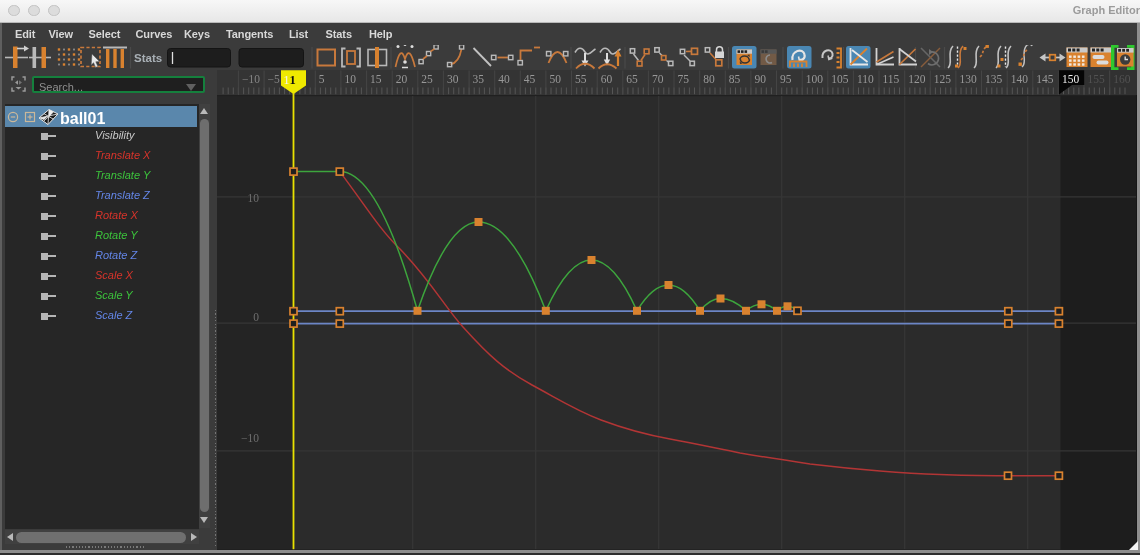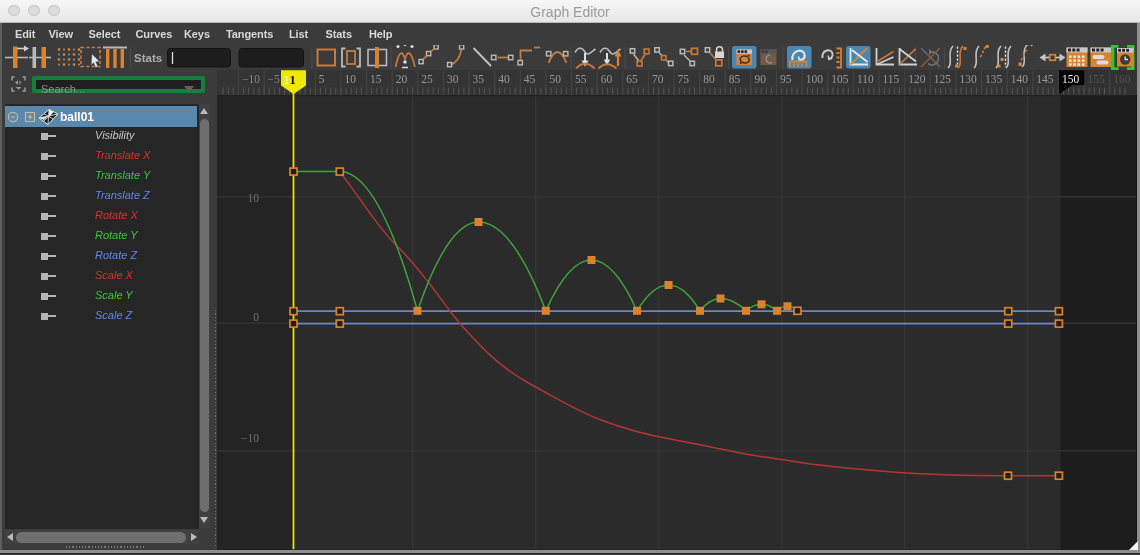--- a/index.html
+++ b/index.html
@@ -1,26 +1,26 @@
 <!DOCTYPE html>
 <html><head><meta charset="utf-8"><style>
 html,body{margin:0;padding:0;}
 #win{position:relative;width:1140px;height:555px;background:#3b3b3b;overflow:hidden;
  font-family:"Liberation Sans",sans-serif;}
 #titlebar{position:absolute;left:0;top:0;width:1140px;height:23px;
  background:linear-gradient(#f7f7f7,#e7e7e7);border-bottom:1px solid #b9b9b9;box-sizing:border-box;}
 .tl{position:absolute;top:4.6px;width:11.6px;height:11.6px;border-radius:50%;
  background:#dcdcdc;border:1px solid #c3c3c3;box-sizing:border-box;}
-#title{position:absolute;left:0;top:3.5px;width:100%;text-align:center;
- color:#9b9b9b;font-size:14px;font-weight:normal;}
+#title{position:absolute;left:0;top:3.5px;width:100%;text-align:right;
+ color:#9b9b9b;font-size:11px;font-weight:bold;}
 #menubar{position:absolute;left:0;top:23px;width:1020px;height:22px;background:#3b3b3b;padding-left:32px;}
 .mi{position:absolute;top:4.5px;color:#d9d9d9;font-size:11px;font-weight:bold;letter-spacing:-0.1px;white-space:pre;}
 #panel{position:absolute;left:0;top:70px;width:217px;height:485px;background:#3b3b3b;}
 #sbox{position:absolute;left:32px;top:6px;width:173px;height:17px;background:#1f1f1f;
- border:4px solid #15803d;border-radius:2px;box-sizing:border-box;}
+ border:2px solid #15803d;border-radius:2px;box-sizing:border-box;}
 #sbox span{position:absolute;left:5px;top:2.5px;color:#8f8f8f;font-size:11px;}
 #sdrop{position:absolute;right:7px;top:5.5px;width:0;height:0;
  border-left:5.5px solid transparent;border-right:5.5px solid transparent;border-top:7px solid #606060;}
 #tree{position:absolute;left:5px;top:34px;width:194px;height:425px;background:#262626;}
 #selrow{position:absolute;left:0;top:2px;width:192px;height:20.5px;background:#5a87ac;}
 .chl{position:absolute;left:90px;font-size:11px;font-weight:normal;font-style:italic;white-space:pre;}
 .keyic{position:absolute;left:36px;width:7px;height:7px;background:#b5b5b5;}
 .keyic:after{content:"";position:absolute;left:7px;top:2.7px;width:8px;height:1.6px;background:#b5b5b5;}
 #vsb{position:absolute;left:199px;top:34px;width:10.5px;height:424px;background:#404040;}
 #vthumb{position:absolute;left:1px;top:15px;width:8.5px;height:393px;background:#6e6e6e;border-radius:4.5px;}
@@ -347,21 +347,21 @@
 <rect x="19.5" y="4.5" width="9" height="9" fill="none" stroke="#cbb89a" stroke-width="1.2"></rect>
 <line x1="21.5" y1="9" x2="26.5" y2="9" stroke="#cbb89a" stroke-width="1.2"></line>
 <line x1="24" y1="6.5" x2="24" y2="11.5" stroke="#cbb89a" stroke-width="1.2"></line>
 <g>
             <polygon points="33,10 43,1.5 52,6 42,16.5" fill="#1a1a1a" stroke="#e8e8e8" stroke-width="1"></polygon>
 <path d="M33 10 L52 6 M43 1.5 L42 16.5 M38 5.7 L47.5 11.3 M37.5 13.4 L47.7 3.8" stroke="#dadada" stroke-width="0.9" fill="none"></path>
 <polygon points="43,1.5 47.5,3.8 43,8.8" fill="#f0f0f0"></polygon>
 <polygon points="33,10 38,12 42,8" fill="#e6e6e6"></polygon>
           </g>
 </svg>
-<span style="position:absolute;left:55px;top:6px;color:#fff;font-size:12px;font-weight:bold">ball01</span>
+<span style="position:absolute;left:55px;top:6px;color:#fff;font-size:16px;font-weight:bold">ball01</span>
 
 <div class="keyic" style="top:28.5px"></div>
 <span class="chl" style="top:24.5px;color:#c9c9c9">Visibility</span>
 <div class="keyic" style="top:48.5px"></div>
 <span class="chl" style="top:44.5px;color:#d8342b">Translate X</span>
 <div class="keyic" style="top:68.5px"></div>
 <span class="chl" style="top:64.5px;color:#3cc43c">Translate Y</span>
 <div class="keyic" style="top:88.5px"></div>
 <span class="chl" style="top:84.5px;color:#6486e8">Translate Z</span>
 <div class="keyic" style="top:108.5px"></div>

